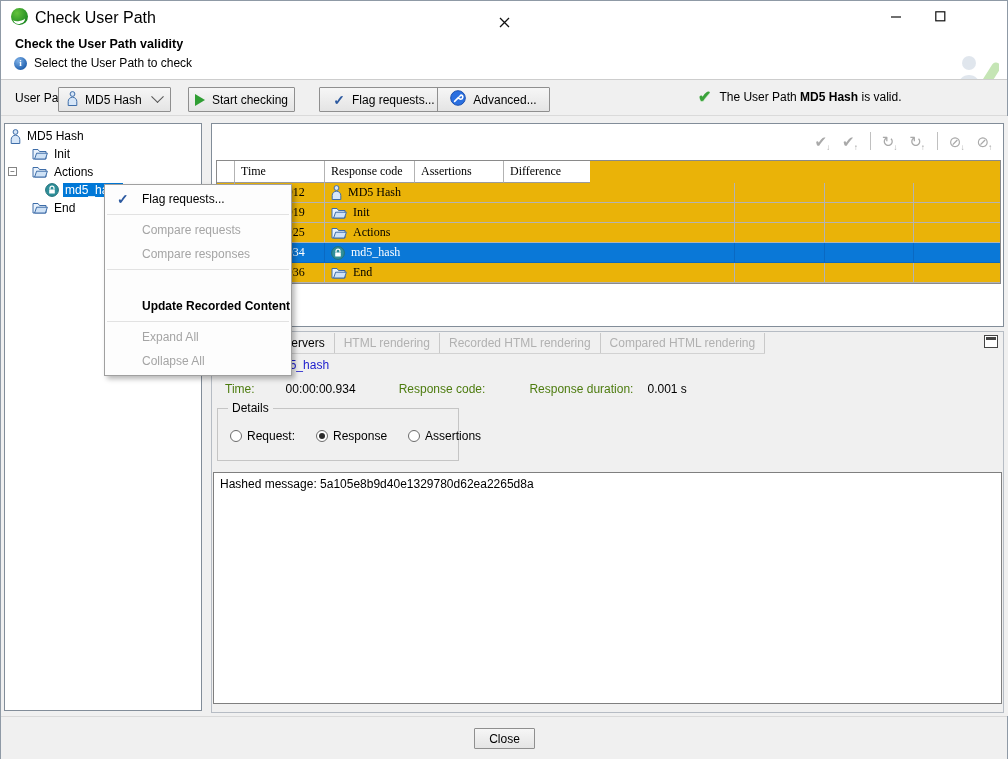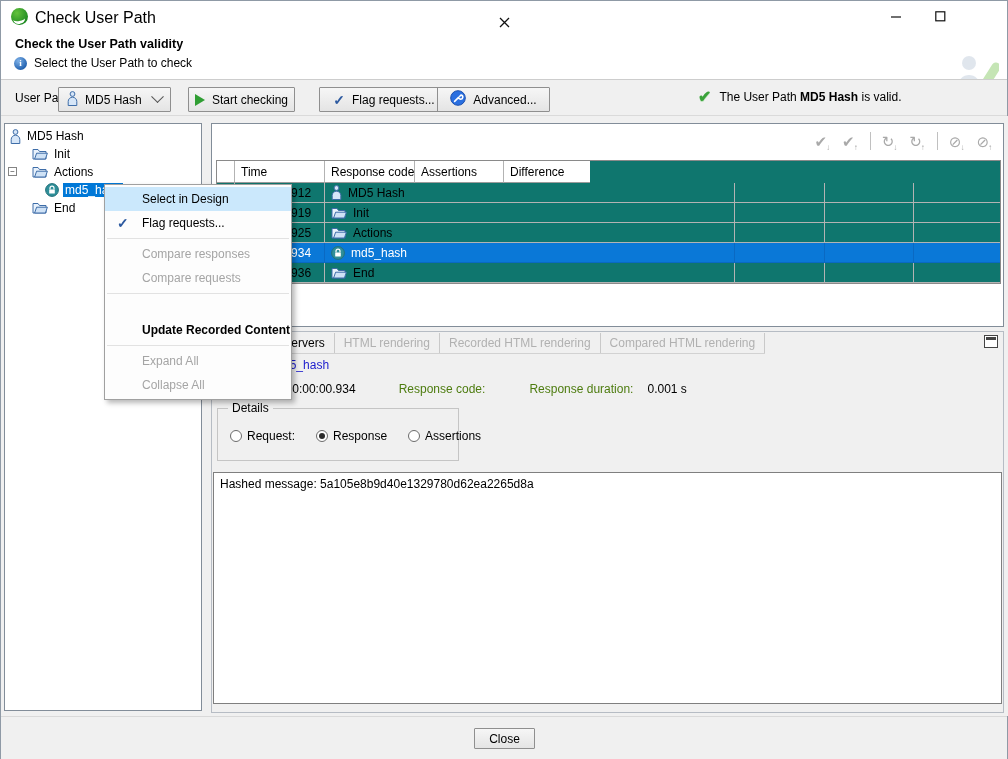--- a/index.html
+++ b/index.html
@@ -57,21 +57,21 @@
   .expander{position:absolute;left:3px;top:4px;width:9px;height:9px;box-sizing:border-box;border:1px solid #848484;background:#fff;
             display:flex;align-items:center;justify-content:center;font-size:8px;line-height:1;color:#333;}
 
   .results-panel{position:absolute;left:210px;top:7px;width:793px;height:204px;background:#fff;
                  border:1px solid #828d99;box-sizing:border-box;}
   .table-toolbar{position:absolute;top:6px;right:10px;display:flex;align-items:center;gap:11px;height:22px;}
   .tt-icon{color:#a9a9a9;font-size:15px;line-height:1;position:relative;}
   .tt-icon .arr{font-size:8px;position:relative;top:3px;left:-1px;}
   .vr{width:1px;height:18px;background:#c0c0c0;}
 
-  .rtable{position:absolute;left:4px;top:36px;border:1px solid #8a8a8a;background:#0f766e;}
+  .rtable{position:absolute;left:4px;top:36px;border:1px solid #8a8a8a;background:#eab308;font-family:Liberation Serif, serif;}
   .t-row{display:flex;}
   .t-cell{box-sizing:border-box;height:20px;border-right:1px solid #b3b3b3;border-bottom:1px solid #b3b3b3;
           display:flex;align-items:center;padding-left:6px;white-space:nowrap;overflow:hidden;}
   .t-cell:last-child{border-right:none;}
   .t-head .t-cell{height:22px;border-bottom:1px solid #9b9b9b;background:#fff;}
   .t-row.sel .t-cell{background:#0a78d7;color:#fff;border-right-color:#0a69c2;border-bottom-color:#0a69c2;}
   .t-cell .icn{margin-right:6px;display:flex;align-items:center;}
 
   .details-panel{position:absolute;left:210px;top:215px;width:793px;height:382px;background:#f0f0f0;
                  border:1px solid #b6bcc4;box-sizing:border-box;}
@@ -386,25 +386,24 @@
           </div>
       </div>
       <div class="response-area">
         <span>Hashed message: 5a105e8b9d40e1329780d62ea2265d8a</span>
       </div>
     </div>
 
   </div>
 
   <div class="context-menu" id="context-menu">
-      <div class="menu-item highlighted">Select in Design</div>
       <div class="menu-item"><span class="mi-icon">✓</span>Flag requests...</div>
       <div class="menu-sep"></div>
+      <div class="menu-item disabled">Compare requests</div>
       <div class="menu-item disabled">Compare responses</div>
-      <div class="menu-item disabled">Compare requests</div>
       <div class="menu-sep"></div>
       <div class="menu-item bold">Update Recorded Content</div>
       <div class="menu-sep"></div>
       <div class="menu-item disabled">Expand All</div>
       <div class="menu-item disabled">Collapse All</div>
     </div>
 
   <div class="footer">
     <div class="btn" id="btn-close">
       <span>Close</span>

